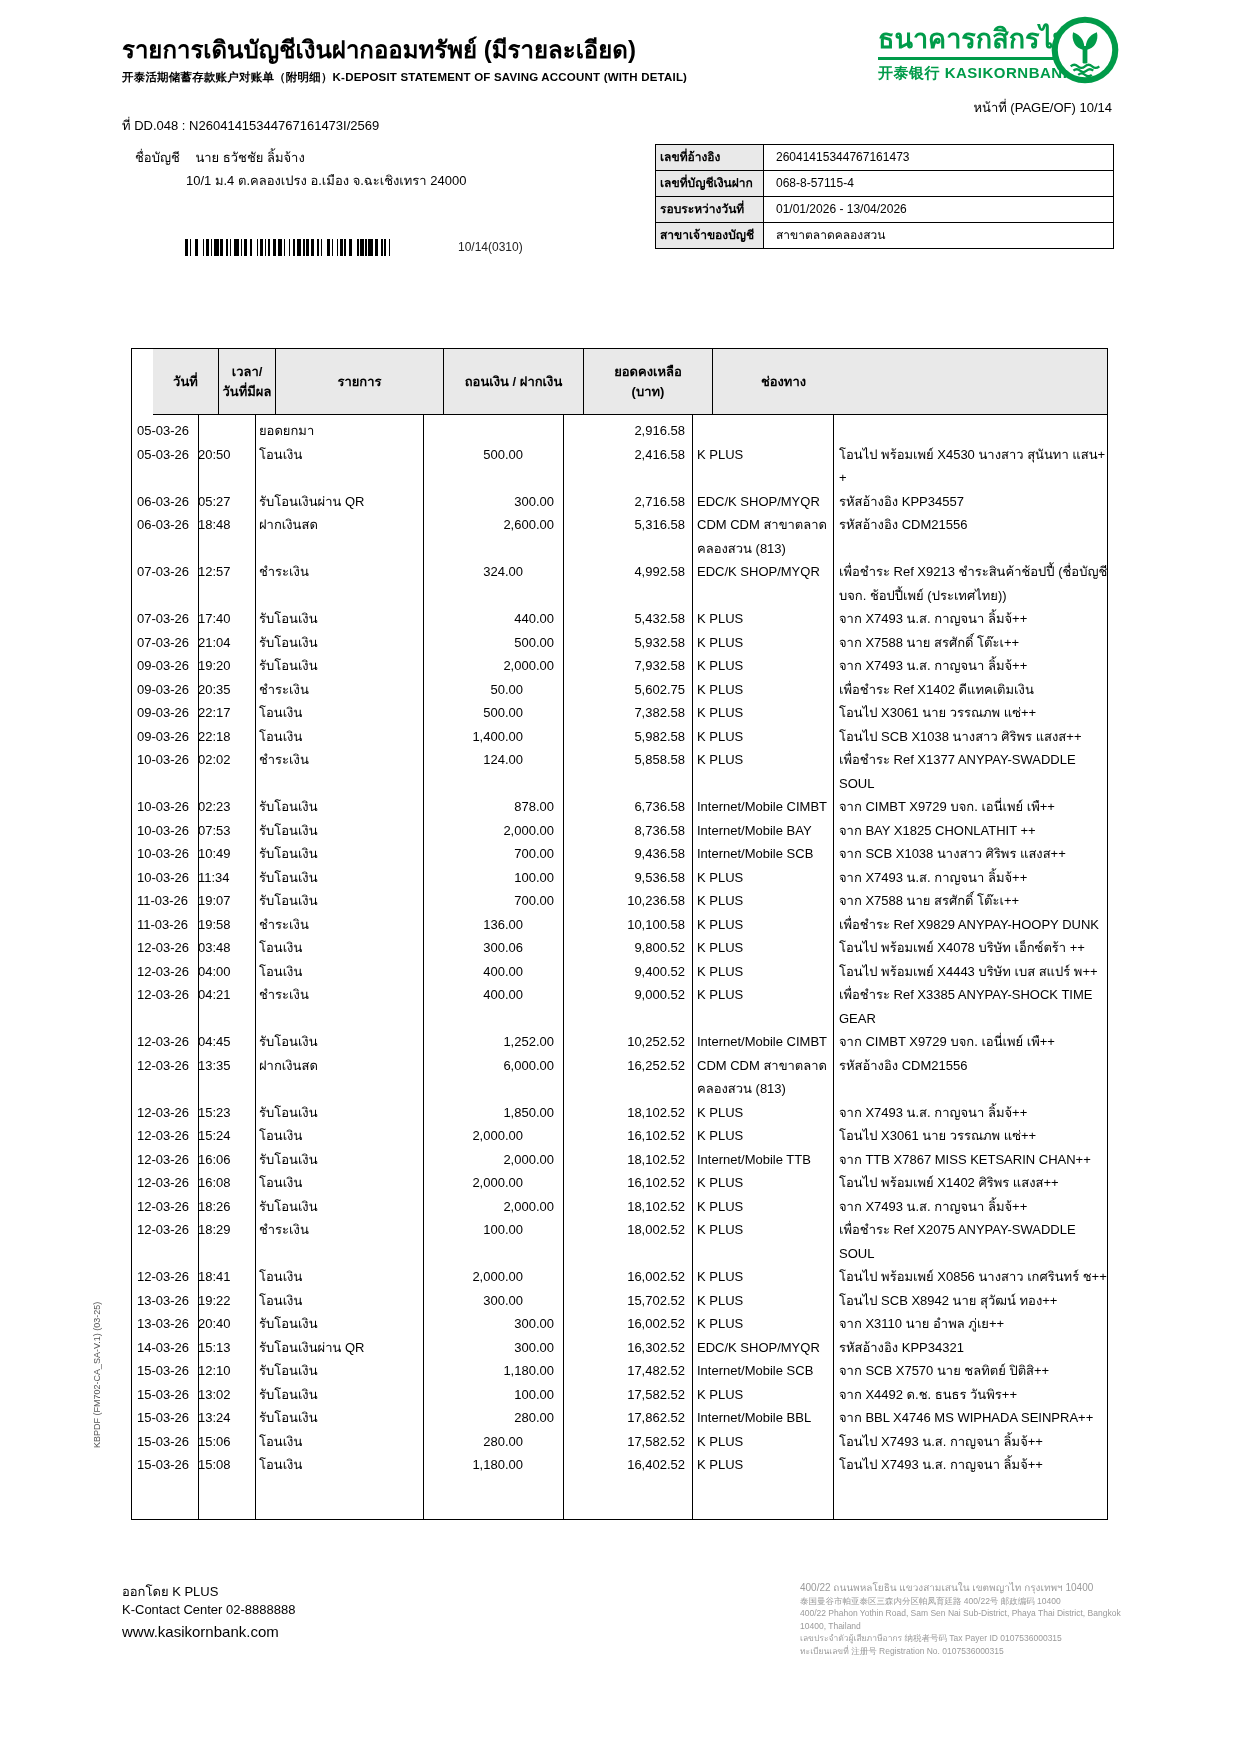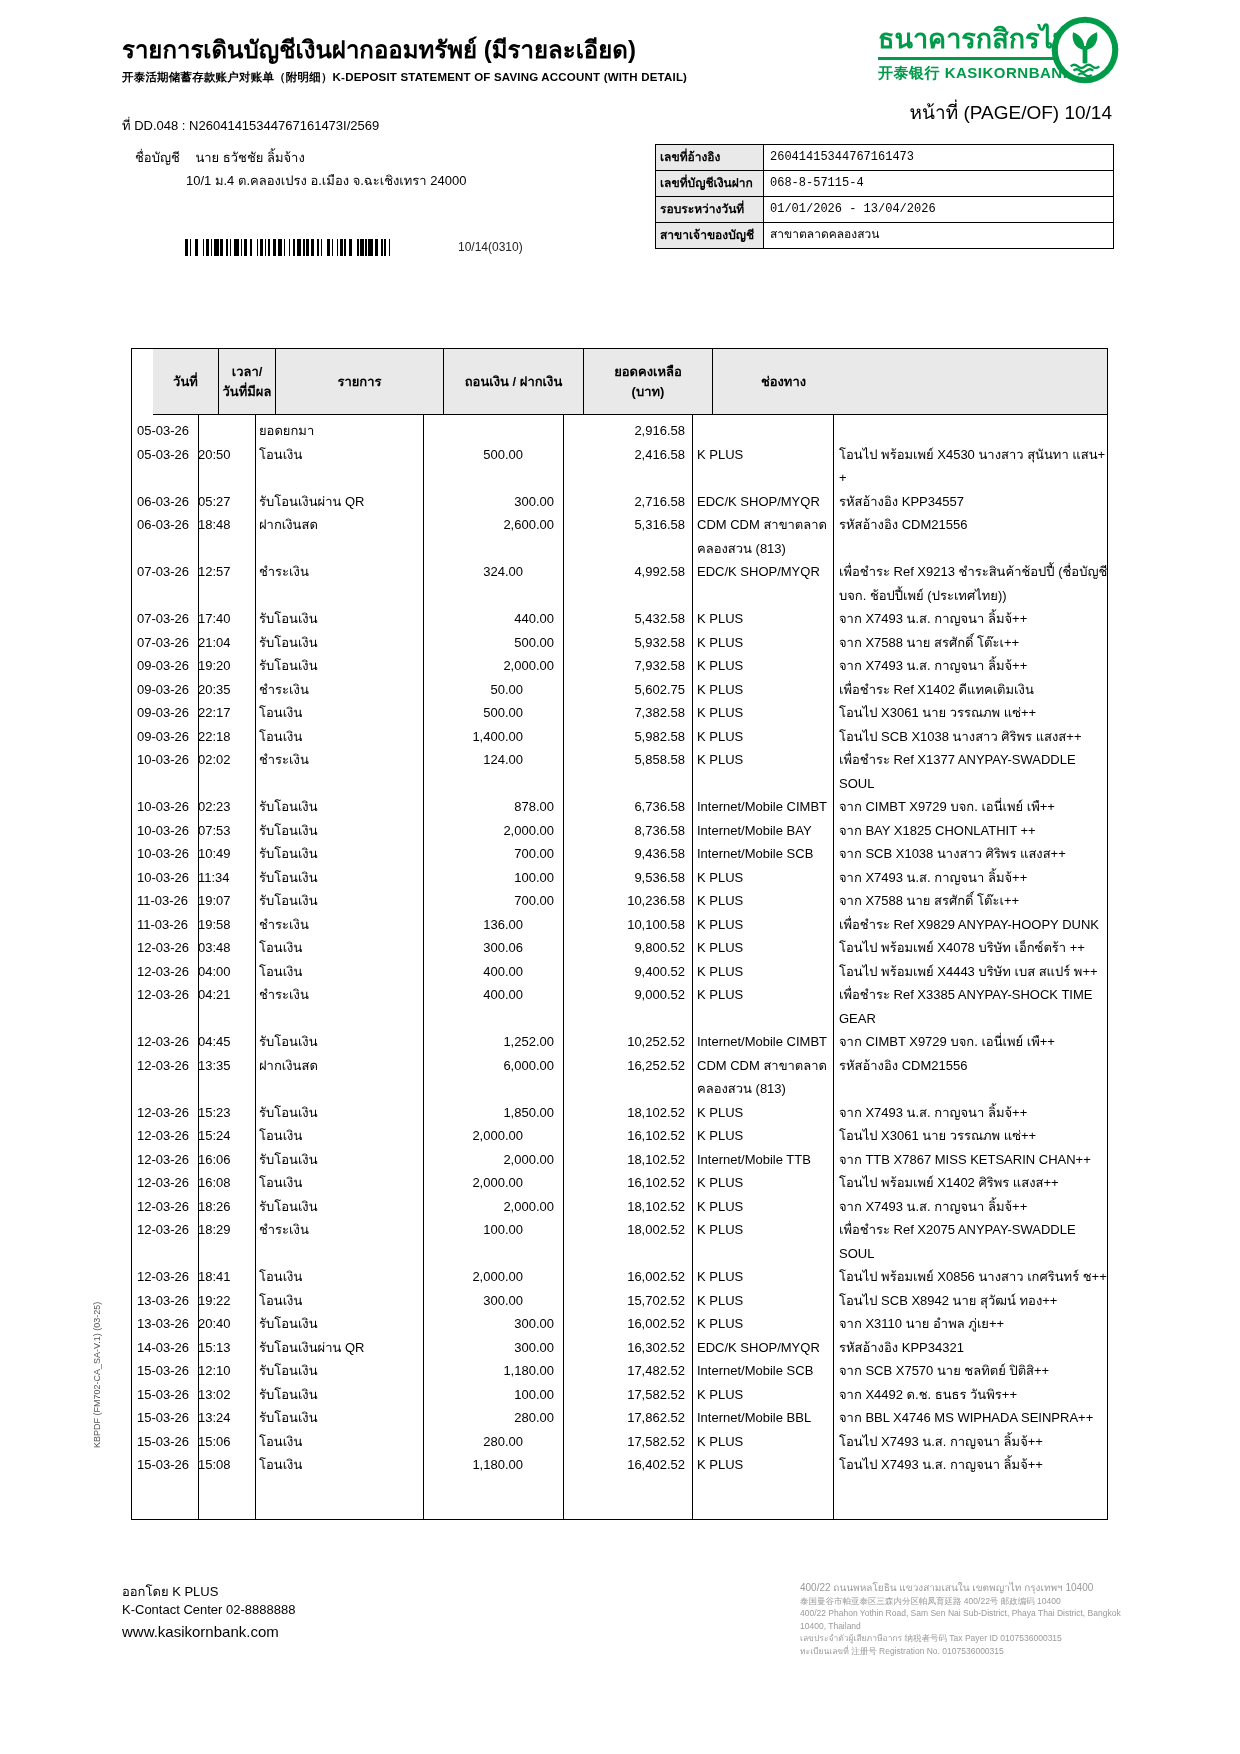--- a/index.html
+++ b/index.html
@@ -9,32 +9,32 @@
   
   .title{position:absolute;left:122px;top:30px;font-size:24px;font-weight:bold;}
   .subtitle{position:absolute;left:122px;top:70px;font-size:11.5px;font-weight:bold;letter-spacing:.2px;}
 
   .bank{position:absolute;left:878px;top:24px;text-align:left;}
   .bank-th{display:inline-block;font-size:27px;font-weight:bold;color:var(--green);
            border-bottom:3px solid var(--green);padding-bottom:3px;line-height:30px;}
   .bank-en{font-size:15px;font-weight:bold;color:var(--green);margin-top:4px;letter-spacing:.5px;}
   .logo{position:absolute;left:1051px;top:16px;width:68px;height:68px;}
 
-  .page-no{position:absolute;right:128px;top:97px;font-size:19px;}
+  .page-no{position:absolute;right:128px;top:97px;font-size:13px;}
   .doc-no{position:absolute;left:122px;top:115px;font-size:13px;}
   .acct{position:absolute;left:135px;top:147px;font-size:13px;}
   .acct b{font-weight:normal;margin-right:12px;}
   .addr{position:absolute;left:186px;top:170px;font-size:13px;}
 
   
   .info{position:absolute;left:655px;top:144px;width:457px;border:1px solid #000;font-size:12px;}
   .irow{display:grid;grid-template-columns:108px 1fr;border-top:1px solid #000;}
   .irow:first-child{border-top:none;}
   .ilabel{background:#e9e9e9;border-right:1px solid #000;padding:0 4px;height:25px;line-height:25px;font-weight:bold;}
-  .ivalue{padding:0 6px;height:25px;line-height:25px;font-family:Liberation Mono, monospace;}
+  .ivalue{padding:0 12px;height:25px;line-height:25px;}
 
   
   .barcode{position:absolute;left:185px;top:239px;width:205px;height:17px;display:flex;overflow:hidden;}
   .bc-bar{height:100%;background:#000;flex:none;}
   .bc-gap{height:100%;background:transparent;flex:none;}
   .bc-label{position:absolute;left:458px;top:240px;font-size:12px;color:#222;}
 
   
   .table{--c1:66px;--c2:57px;--c3:168px;--c4:140px;--c5:129px;--c6:141px;--c7:274px;
          position:absolute;left:131px;top:348px;width:975px;border:1px solid #000;box-sizing:content-box;}

